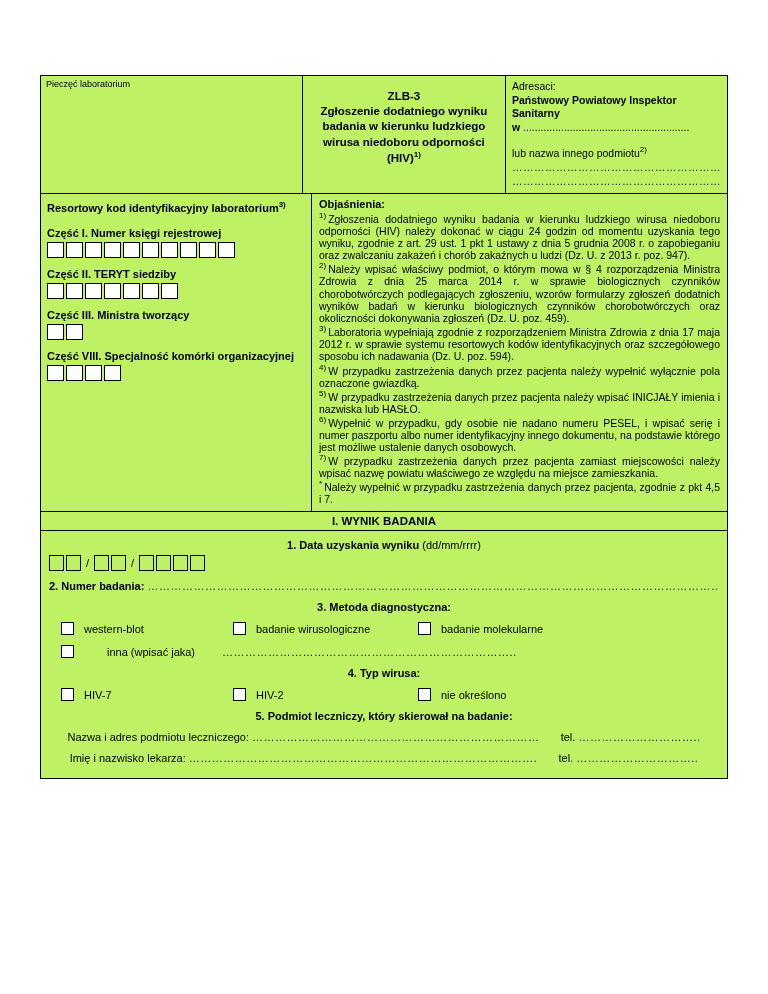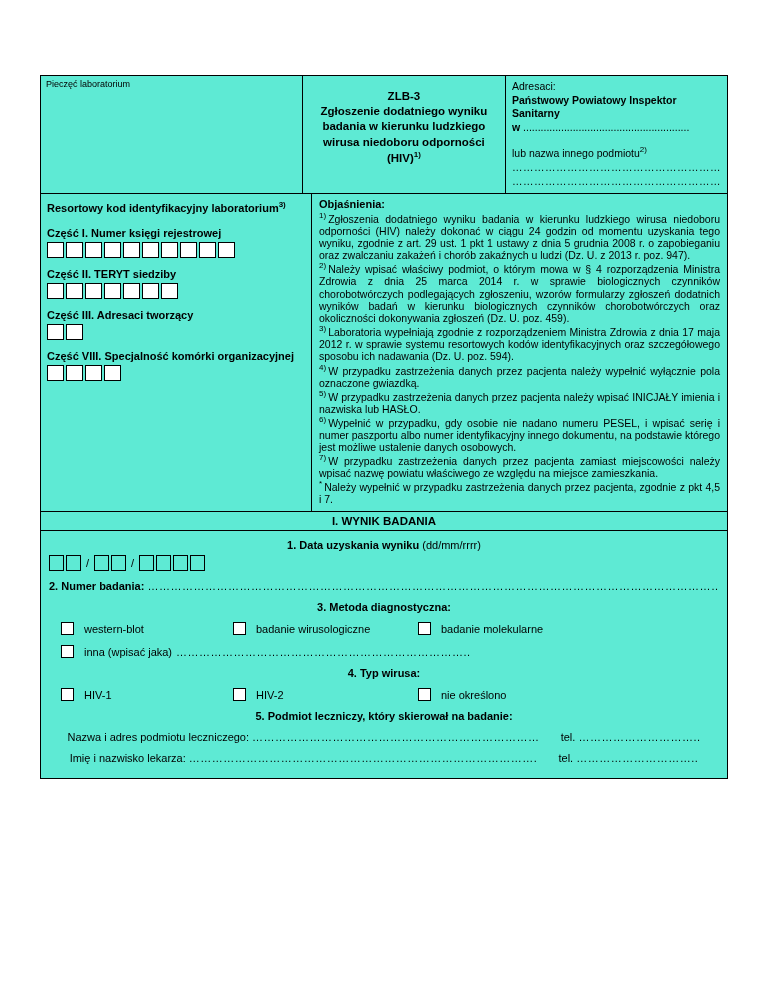--- a/index.html
+++ b/index.html
@@ -1,21 +1,21 @@
 <!DOCTYPE html>
 <html><head>
 <meta charset="utf-8">
 <style>
   * { margin:0; padding:0; box-sizing:border-box; }
   html,body { background:#fff; }
   body {
     width:768px; height:994px; position:relative;
     font-family:"Liberation Sans", sans-serif; color:#000;
   }
-  .form { position:absolute; left:40px; top:75px; width:688px; border:1.5px solid #000; background:#5eead4; }
+  .form { position:absolute; left:40px; top:75px; width:688px; border:1.5px solid #000; background:#bef264; }
 
   
   .hdr { display:flex; border-bottom:1.5px solid #000; min-height:118px; }
   .stamp-cell { width:271px; border-right:1.5px solid #000; padding:3px 5px; font-size:9px; }
   .title-cell { width:209px; text-align:center; padding:13px 8px 6px; font-weight:bold; font-size:11.5px; line-height:1.32; }
   .title-cell sup { font-size:8px; }
   .addr-cell { flex:1; border-left:1.5px solid #000; padding:4px 6px; font-size:10.5px; line-height:1.3; }
   .addr-name { font-weight:bold; }
   .addr-w { font-weight:bold; }
   .addr-alt { margin-top:10px; }
@@ -46,21 +46,21 @@
   .date-row { display:flex; align-items:center; margin-top:4px; }
   .date-row .box-row { gap:2px; }
   .dbox { width:15px; height:16px; border:1px solid #000; display:inline-block; }
   .date-sep { margin:0 5px; font-size:11px; }
   .opt-row { display:flex; margin:9px 0 2px 12px; align-items:center; }
   .opt { display:flex; align-items:center; }
   .opt .w-label { margin-left:10px; }
   .col1 { width:172px; }
   .col2 { width:185px; }
   .ckb { width:13px; height:13px; border:1px solid #000; flex:none; background:#fff; }
-  .other-row { display:flex; align-items:center; margin:10px 0 2px 12px; white-space:nowrap; overflow:hidden; }
+  .other-row { display:flex; align-items:center; margin:10px 0 2px 12px; white-space:nowrap; overflow:hidden;gap:23px; }
   .other-row .w-label { margin-left:10px; margin-right:4px; }
   .ref-line { margin-top:9px; white-space:nowrap; overflow:hidden; }
   .tel-label { margin-left:18px; }
   .dots { letter-spacing:.5px; }
 </style>
 </head>
 <body>
 
 <div class="form">
 
@@ -110,21 +110,21 @@
             <span class="cbox"></span>
             <span class="cbox"></span>
             <span class="cbox"></span>
             <span class="cbox"></span>
             <span class="cbox"></span>
             <span class="cbox"></span>
             <span class="cbox"></span>
           </div>
       </div>
       <div class="code-section">
-        <div class="code-label">Część III. Adresaci tworzący</div>
+        <div class="code-label">Część III. Ministra tworzący</div>
         <div class="box-row">
             <span class="cbox"></span>
             <span class="cbox"></span>
           </div>
       </div>
       <div class="code-section">
         <div class="code-label">Część VIII. Specjalność komórki organizacyjnej</div>
         <div class="box-row">
             <span class="cbox"></span>
             <span class="cbox"></span>
@@ -201,21 +201,21 @@
         <span class="w-label">inna (wpisać jaka)</span>
         <span class="dots">…………………………………………………………………..</span>
       </div>
 
       <div class="item">
         <span class="item-label">4. Typ wirusa:</span>
       </div>
       <div class="opt-row">
         <label class="opt col1">
           <span class="ckb"></span>
-          <span class="w-label">HIV-1</span>
+          <span class="w-label">HIV-7</span>
         </label>
         <label class="opt col2">
           <span class="ckb"></span>
           <span class="w-label">HIV-2</span>
         </label>
         <label class="opt">
           <span class="ckb"></span>
           <span class="w-label">nie określono</span>
         </label>
       </div>

